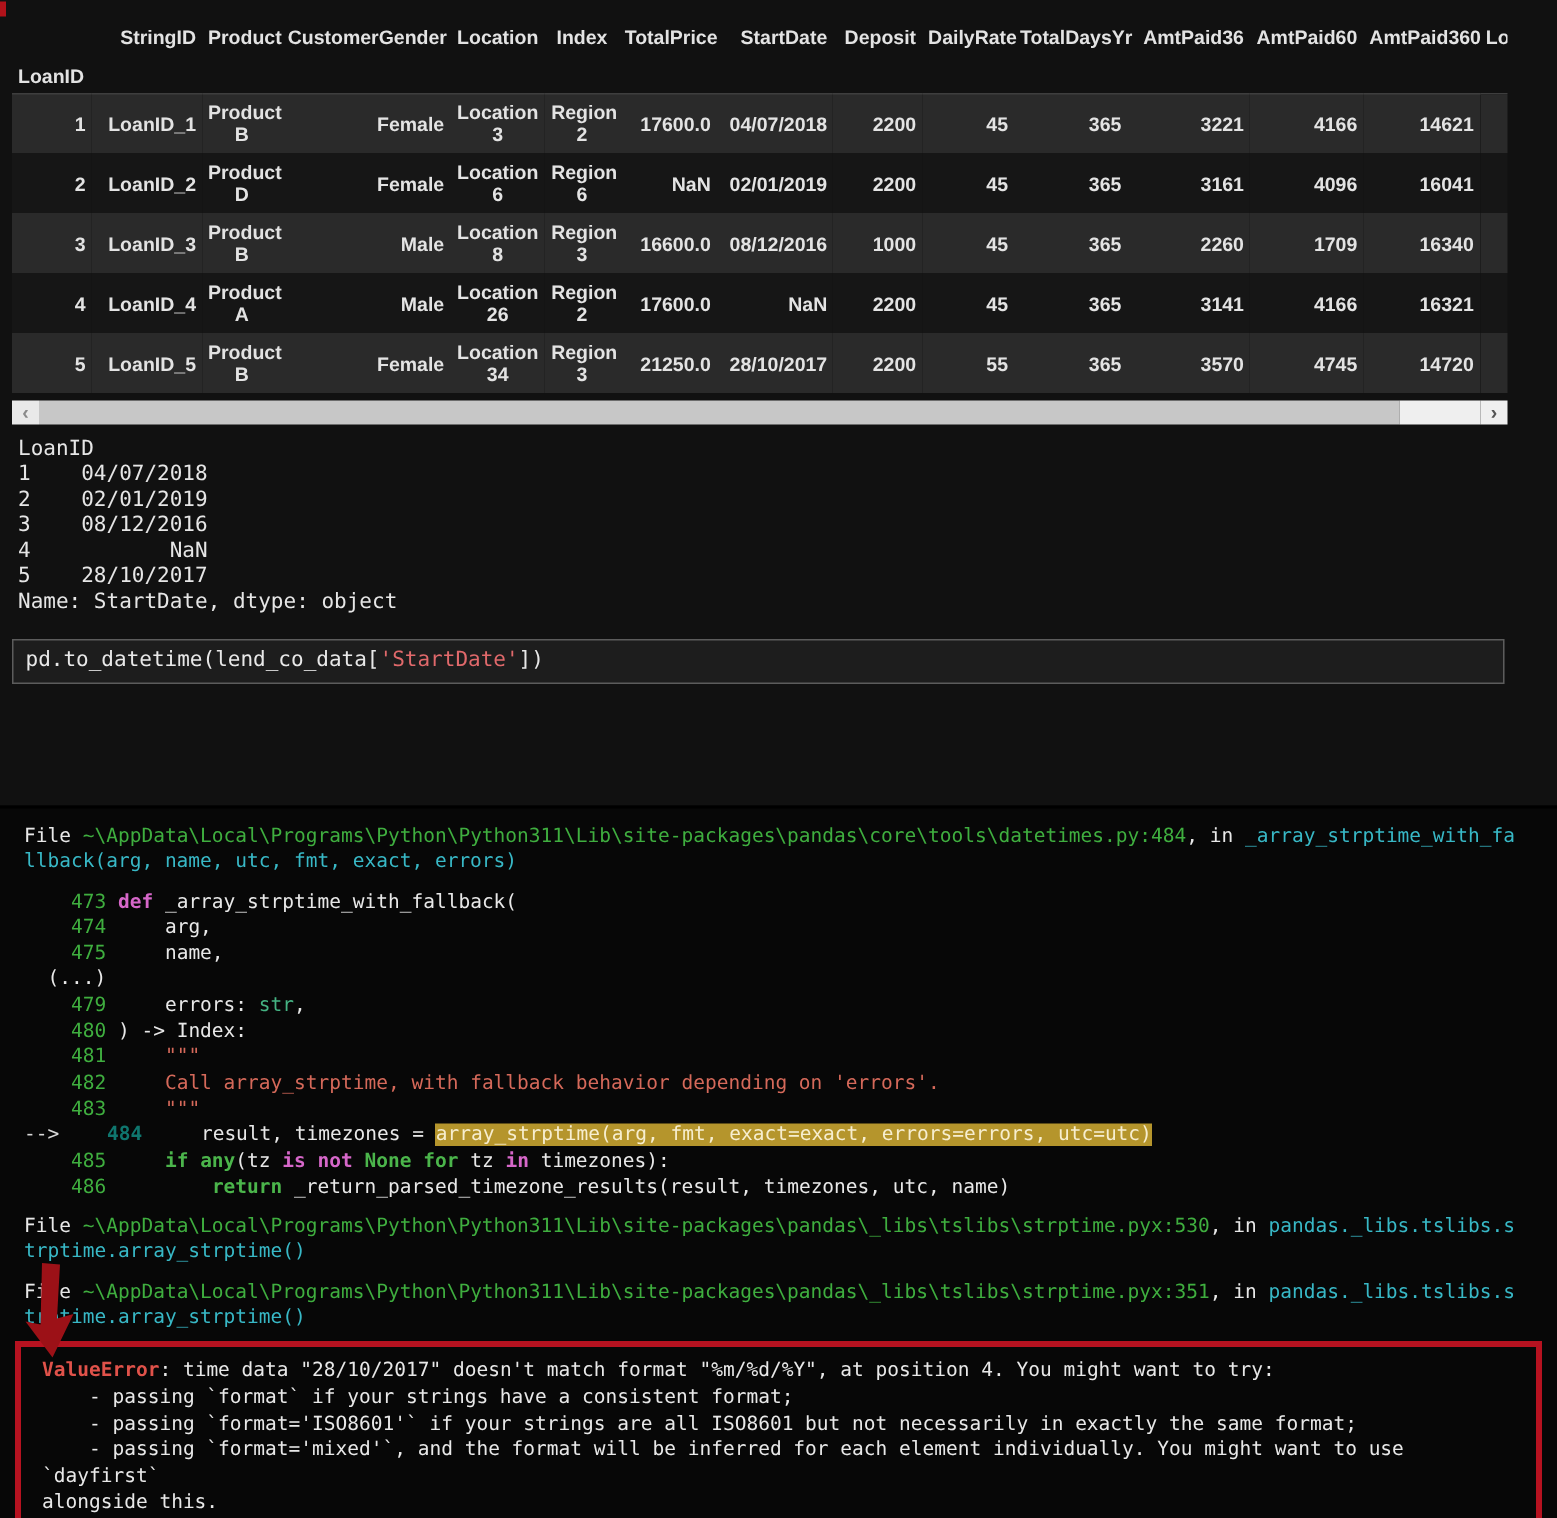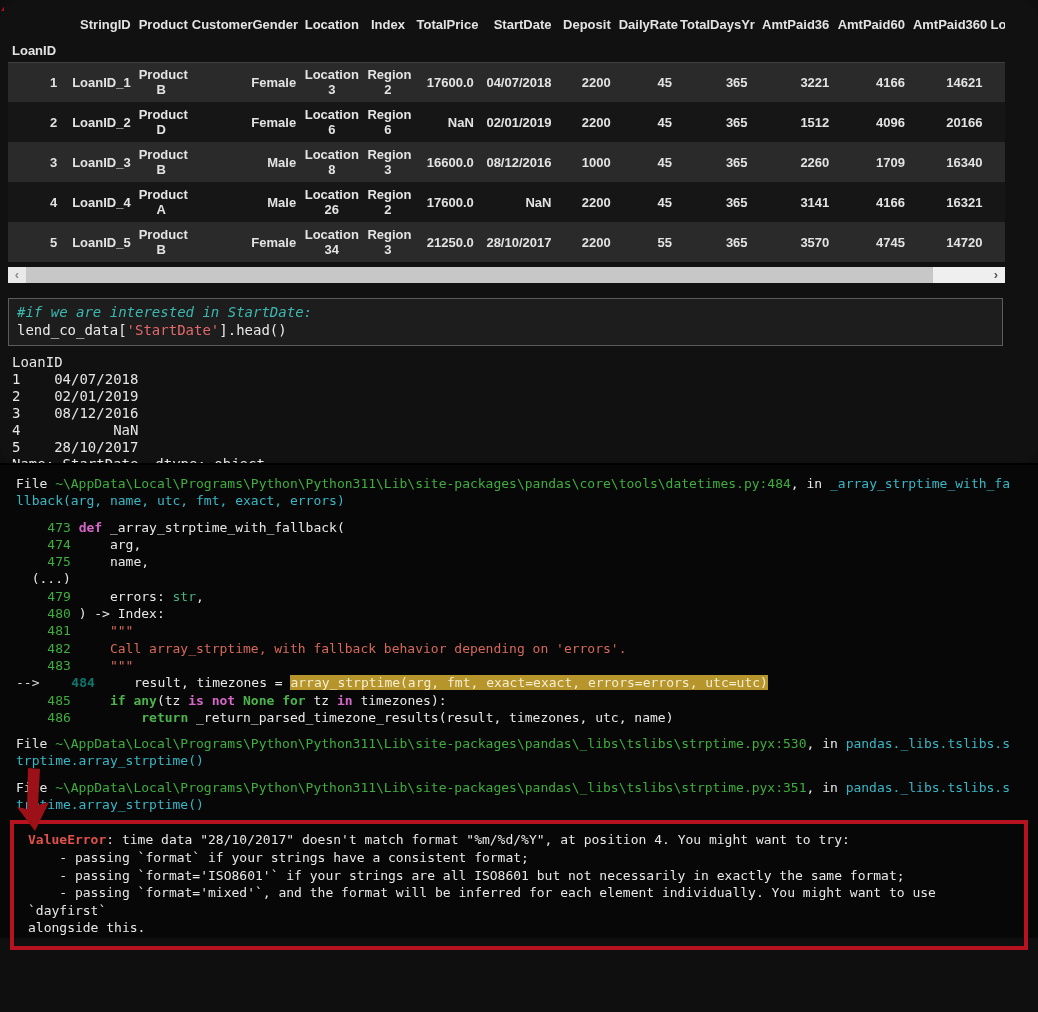--- a/index.html
+++ b/index.html
@@ -1,21 +1,21 @@
 <!DOCTYPE html>
 <html><head>
 <meta charset="utf-8">
 <style>
   * { margin:0; padding:0; box-sizing:border-box; }
   html,body { background:#000; }
   .page { position:relative; width:1038px; height:1012px; overflow:hidden;
           font-family:"DejaVu Sans Mono", monospace; background:#0f0f0f; }
 
   
-  .nb { position:relative; width:1038px; height:463px; background:#111111; overflow:hidden;border-radius:18px; }
+  .nb { position:relative; width:1038px; height:537px; background:#111111; overflow:hidden; }
   .corner-mark { position:absolute; left:0; top:1px; width:4px; height:10px; background:#b1121a; }
 
   .tablewrap { margin:8px 0 0 8px; width:997px; }
   table.df { border-collapse:collapse; table-layout:fixed; width:997px;
              font-family:"Liberation Sans", sans-serif; font-weight:700;
              font-size:13px; color:#e3e3e3; }
   table.df th { font-weight:700; white-space:nowrap; padding:0 4px; height:32px; vertical-align:middle; }
   table.df .idxrow th { height:22px; text-align:left; font-weight:700; }
   table.df td { padding:0 4px; height:40px; vertical-align:middle; line-height:15px; }
   table.df tbody { border-top:1px solid #3e3e3e; }
@@ -150,23 +150,23 @@
               <td class="ar">LoanID_2</td>
               <td class="ac">Product D</td>
               <td class="ar">Female</td>
               <td class="ac">Location 6</td>
               <td class="ac">Region 6</td>
               <td class="ar">NaN</td>
               <td class="ar">02/01/2019</td>
               <td class="ar">2200</td>
               <td class="ar">45</td>
               <td class="ar">365</td>
-              <td class="ar">1512</td>
+              <td class="ar">3161</td>
               <td class="ar">4096</td>
-              <td class="ar">20166</td>
+              <td class="ar">16041</td>
               <td class="ar clip"></td>
             </tr>
             <tr>
               <td class="ar">3</td>
               <td class="ar">LoanID_3</td>
               <td class="ac">Product B</td>
               <td class="ar">Male</td>
               <td class="ac">Location 8</td>
               <td class="ac">Region 3</td>
               <td class="ar">16600.0</td>
@@ -217,24 +217,20 @@
       </table>
     </div>
 
     <div class="hscroll">
       <div class="sbtn">‹</div>
       <div class="sthumb"></div>
       <div class="strack"></div>
       <div class="sbtn right">›</div>
     </div>
 
-    <div class="codecell">
-      <div class="cmt">#if we are interested in StartDate:</div>
-      <div class="codeline"><span>lend_co_data[</span><span class="str">'StartDate'</span><span>].head()</span></div>
-    </div>
 
     <pre class="out" id="series-out">LoanID
 1    04/07/2018
 2    02/01/2019
 3    08/12/2016
 4           NaN
 5    28/10/2017
 Name: StartDate, dtype: object</pre>
 
     <div class="codecell cell2gap">

